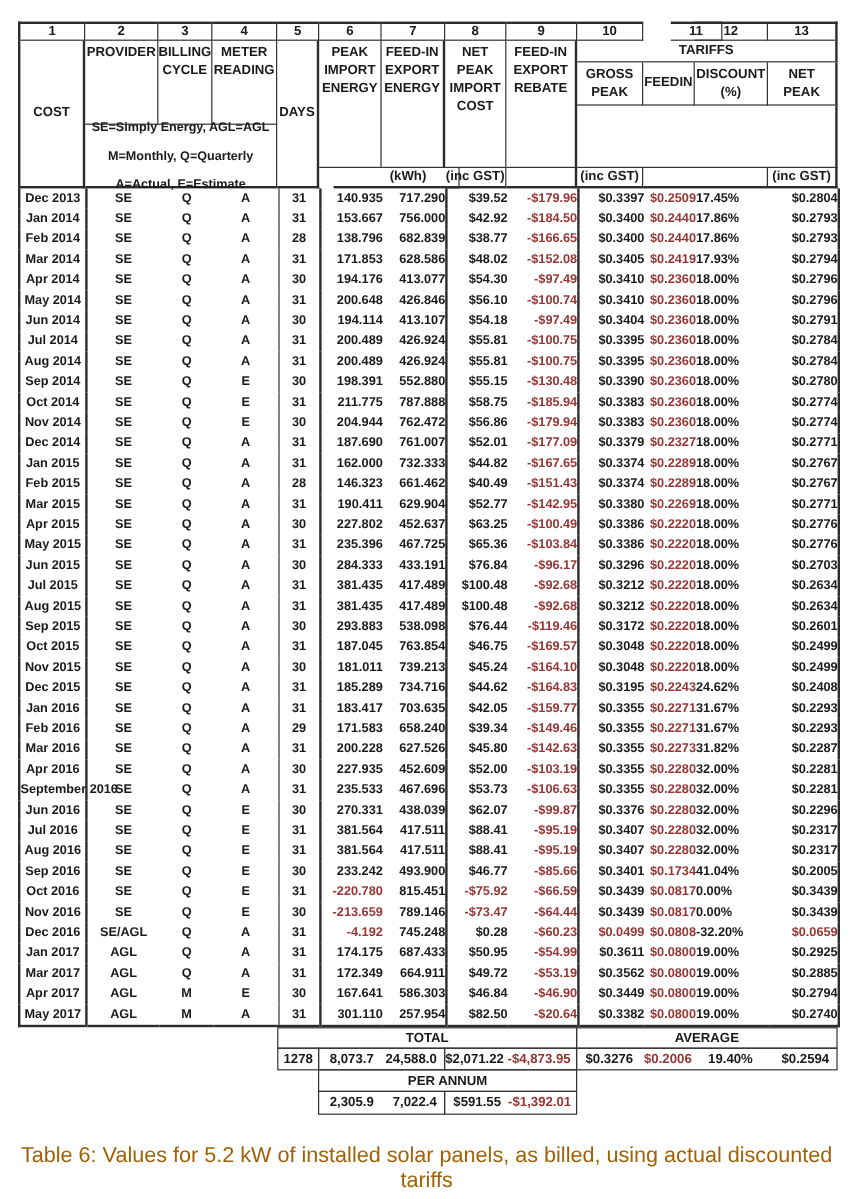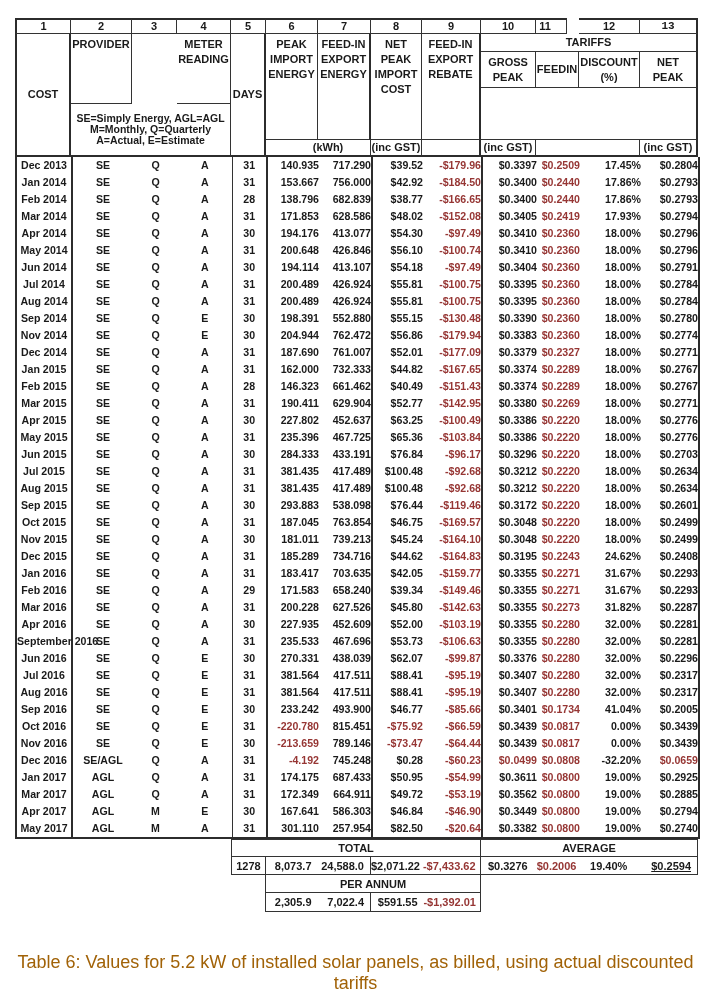--- a/index.html
+++ b/index.html
@@ -8,37 +8,37 @@
   .tbl{position:absolute;left:15px;top:18px;width:683px;}
   
   .head{position:relative;width:683px;height:139px;}
   .hbox{position:absolute;box-sizing:border-box;display:flex;justify-content:center;
         align-items:flex-start;text-align:center;font-size:11px;font-weight:700;
         line-height:15px;white-space:pre-line;border-right:1px solid #333;border-bottom:1px solid #333;
         padding-top:3px;}
   .vc{align-items:center;padding-top:0;}
   .bl2{border-left:2px solid #2c2c2c;} .bt2{border-top:2px solid #2c2c2c;}
   .br2{border-right:2px solid #2c2c2c;} .bb2{border-bottom:2px solid #2c2c2c;}
-  .notes{font-size:10.5px;line-height:11px;}
+  .notes{font-size:10.5px;line-height:24px;}
   
   table.body{border-collapse:collapse;table-layout:fixed;width:683px;
              border-left:2px solid #2c2c2c;border-right:2px solid #2c2c2c;border-bottom:2px solid #2c2c2c;}
   table.body td{height:17px;padding:0;font-size:10.6px;font-weight:700;line-height:17px;
                 overflow:visible;white-space:nowrap;}
   td.c0{text-align:center;border-right:2px solid #2c2c2c;}
   td.c1,td.c2{text-align:center;}
   td.c3{text-align:center;border-right:1px solid #333;}
   td.c4{text-align:center;border-right:2px solid #2c2c2c;}
   td.c5{text-align:right;padding-right:7px;}
   td.c6{text-align:right;padding-right:7px;border-right:2px solid #2c2c2c;}
   td.c7{text-align:right;padding-right:8px;}
   td.c8{text-align:right;padding-right:8px;border-right:2px solid #2c2c2c;}
   td.c9{text-align:right;padding-right:9px;}
   td.c10{text-align:right;padding-right:9px;}
-  td.c11{text-align:right;padding-right:13px;}
+  td.c11{padding-right:13px;}
   td.c12{text-align:right;padding-right:6px;}
   .neg{color:#963634;}
   
   .summary{position:relative;width:683px;height:80px;font-size:11px;font-weight:700;}
   .sbox{position:absolute;box-sizing:border-box;border:1px solid #333;display:flex;
         align-items:center;justify-content:center;white-space:nowrap;}
   .sbox .seg{text-align:right;box-sizing:border-box;}
   .caption{position:absolute;left:0;top:952px;width:711px;text-align:center;
            font-size:18px;font-weight:500;color:#a16207;}
 </style>
@@ -53,26 +53,28 @@
       <div class="hbox vc bt2 bl2" style="left:0;top:0;width:56px;height:16px;">1</div>
       <div class="hbox vc bt2" style="left:56px;top:0;width:61px;height:16px;">2</div>
       <div class="hbox vc bt2" style="left:117px;top:0;width:45px;height:16px;">3</div>
       <div class="hbox vc bt2" style="left:162px;top:0;width:54px;height:16px;">4</div>
       <div class="hbox vc bt2" style="left:216px;top:0;width:35px;height:16px;">5</div>
       <div class="hbox vc bt2" style="left:251px;top:0;width:52px;height:16px;">6</div>
       <div class="hbox vc bt2" style="left:303px;top:0;width:53px;height:16px;">7</div>
       <div class="hbox vc bt2" style="left:356px;top:0;width:51px;height:16px;">8</div>
       <div class="hbox vc bt2" style="left:407px;top:0;width:59px;height:16px;">9</div>
       <div class="hbox vc bt2" style="left:466px;top:0;width:55px;height:16px;">10</div>
-      <div class="hbox vc bt2" style="left:509px;top:0;width:43px;height:16px;">11</div>
+      <div class="hbox vc bt2" style="left:544px;top:0;width:43px;height:16px;">11</div>
       <div class="hbox vc bt2" style="left:564px;top:0;width:61px;height:16px;">12</div>
-      <div class="hbox vc bt2 br2" style="left:625px;top:0;width:58px;height:16px;font-family:Liberation Mono, monospace;">13</div>
+      <div class="hbox vc bt2 br2" style="left:625px;top:0;width:58px;height:16px;">13</div>
 
       <div class="hbox vc bl2 br2 bb2" style="left:0;top:16px;width:56px;height:123px;">COST</div>
       <div class="hbox" style="left:56px;top:16px;width:61px;height:70px;">PROVIDER</div>
+      <div class="hbox" style="left:117px;top:16px;width:45px;height:70px;">BILLING
+CYCLE</div>
       <div class="hbox" style="left:162px;top:16px;width:54px;height:70px;">METER
 READING</div>
       <div class="hbox vc notes bb2" style="left:56px;top:86px;width:160px;height:53px;">SE=Simply Energy, AGL=AGL
 M=Monthly, Q=Quarterly
 A=Actual, E=Estimate</div>
       <div class="hbox vc br2 bb2" style="left:216px;top:16px;width:35px;height:123px;">DAYS</div>
       <div class="hbox" style="left:251px;top:16px;width:52px;height:106px;">PEAK
 IMPORT
 ENERGY</div>
       <div class="hbox br2" style="left:303px;top:16px;width:53px;height:106px;">FEED-IN
@@ -88,21 +90,21 @@
       <div class="hbox vc br2" style="left:466px;top:16px;width:217px;height:18px;">TARIFFS</div>
       <div class="hbox vc" style="left:466px;top:34px;width:55px;height:36px;">GROSS
 PEAK</div>
       <div class="hbox vc" style="left:521px;top:34px;width:43px;height:36px;">FEEDIN</div>
       <div class="hbox vc" style="left:564px;top:34px;width:61px;height:36px;">DISCOUNT
 (%)</div>
       <div class="hbox vc br2" style="left:625px;top:34px;width:58px;height:36px;">NET
 PEAK</div>
       <div class="hbox br2" style="left:466px;top:70px;width:217px;height:52px;"></div>
 
-      <div class="hbox vc bb2" style="left:251px;top:122px;width:105px;height:17px;padding-left:20px;">(kWh)</div>
+      <div class="hbox vc bb2" style="left:263px;top:122px;width:105px;height:17px;padding-left:20px;">(kWh)</div>
       <div class="hbox vc bb2" style="left:356px;top:122px;width:51px;height:17px;">(inc GST)</div>
       <div class="hbox vc br2 bb2" style="left:407px;top:122px;width:59px;height:17px;"></div>
       <div class="hbox vc bb2" style="left:466px;top:122px;width:55px;height:17px;">(inc GST)</div>
       <div class="hbox vc bb2" style="left:521px;top:122px;width:104px;height:17px;"></div>
       <div class="hbox vc br2 bb2" style="left:625px;top:122px;width:58px;height:17px;">(inc GST)</div>
     </div>
 
     <table class="body">
       <colgroup>
         <col style="width:56px">
@@ -264,20 +266,35 @@
             <td class="c5">198.391</td>
             <td class="c6">552.880</td>
             <td class="c7">$55.15</td>
             <td class="c8 neg">-$130.48</td>
             <td class="c9">$0.3390</td>
             <td class="c10 neg">$0.2360</td>
             <td class="c11">18.00%</td>
             <td class="c12">$0.2780</td>
           </tr>
           <tr>
+            <td class="c0">Oct 2014</td>
+            <td class="c1">SE</td>
+            <td class="c2">Q</td>
+            <td class="c3">E</td>
+            <td class="c4">31</td>
+            <td class="c5">211.775</td>
+            <td class="c6">787.888</td>
+            <td class="c7">$58.75</td>
+            <td class="c8 neg">-$185.94</td>
+            <td class="c9">$0.3383</td>
+            <td class="c10 neg">$0.2360</td>
+            <td class="c11">18.00%</td>
+            <td class="c12">$0.2774</td>
+          </tr>
+          <tr>
             <td class="c0">Nov 2014</td>
             <td class="c1">SE</td>
             <td class="c2">Q</td>
             <td class="c3">E</td>
             <td class="c4">30</td>
             <td class="c5">204.944</td>
             <td class="c6">762.472</td>
             <td class="c7">$56.86</td>
             <td class="c8 neg">-$179.94</td>
             <td class="c9">$0.3383</td>
@@ -727,27 +744,27 @@
       <div class="sbox" style="left:216px;top:0;width:250px;height:18px;">TOTAL</div>
       <div class="sbox" style="left:465px;top:0;width:218px;height:18px;">AVERAGE</div>
 
       <div class="sbox" style="left:216px;top:17px;width:35px;height:19px;">1278</div>
       <div class="sbox" style="left:250px;top:17px;width:106px;height:19px;justify-content:flex-start;">
         <span class="seg" style="width:52px;padding-right:6px;">8,073.7</span>
         <span class="seg" style="width:53px;padding-right:6px;">24,588.0</span>
       </div>
       <div class="sbox" style="left:355px;top:17px;width:111px;height:19px;justify-content:flex-start;">
         <span class="seg" style="width:52px;padding-right:3px;">$2,071.22</span>
-        <span class="seg neg" style="width:58px;padding-right:5px;">-$7,433.62</span>
+        <span class="seg neg" style="width:58px;padding-right:5px;">-$4,873.95</span>
       </div>
       <div class="sbox" style="left:465px;top:17px;width:218px;height:19px;justify-content:flex-start;">
         <span class="seg" style="width:56px;padding-right:9px;">$0.3276</span>
         <span class="seg neg" style="width:43px;padding-right:9px;">$0.2006</span>
         <span class="seg" style="width:61px;padding-right:13px;">19.40%</span>
-        <span class="seg" style="width:57px;padding-right:6px;text-decoration:underline;">$0.2594</span>
+        <span class="seg" style="width:57px;padding-right:6px;">$0.2594</span>
       </div>
 
       <div class="sbox" style="left:250px;top:35px;width:216px;height:19px;">PER ANNUM</div>
 
       <div class="sbox" style="left:250px;top:53px;width:106px;height:20px;justify-content:flex-start;">
         <span class="seg" style="width:52px;padding-right:6px;">2,305.9</span>
         <span class="seg" style="width:53px;padding-right:6px;">7,022.4</span>
       </div>
       <div class="sbox" style="left:355px;top:53px;width:111px;height:20px;justify-content:flex-start;">
         <span class="seg" style="width:50px;padding-right:3px;">$591.55</span>

